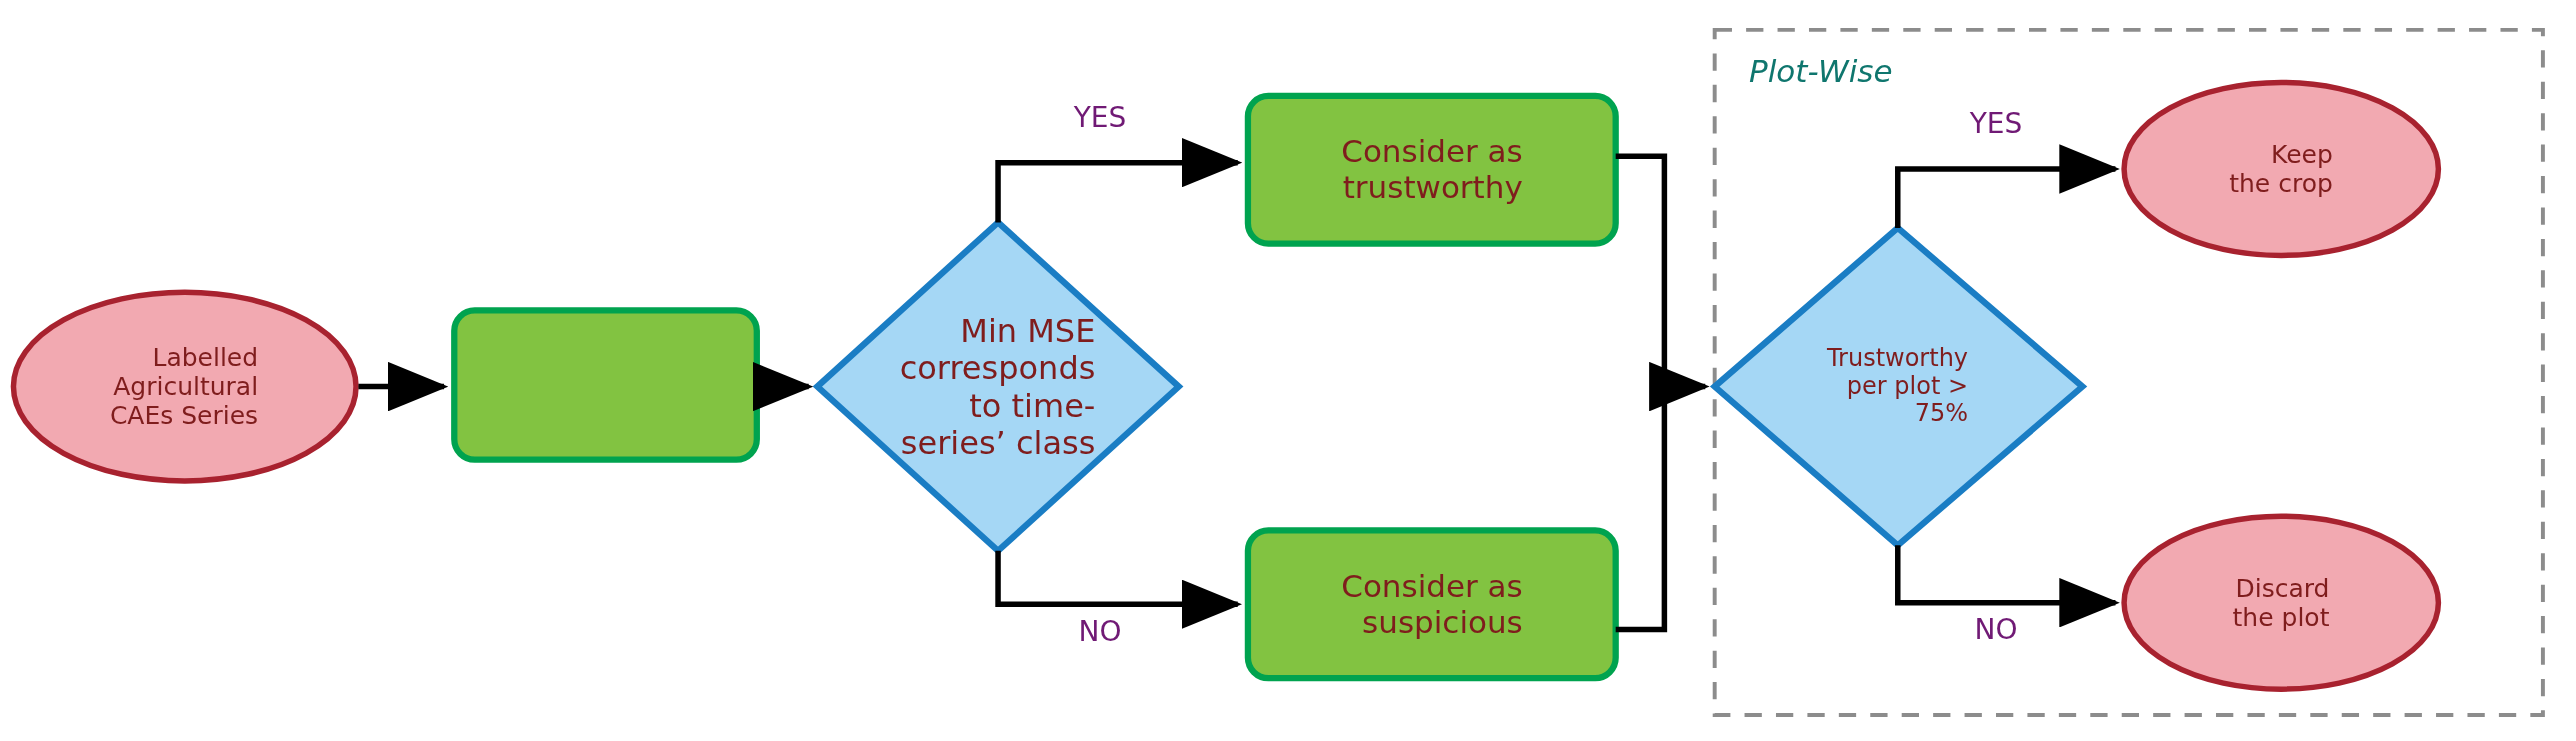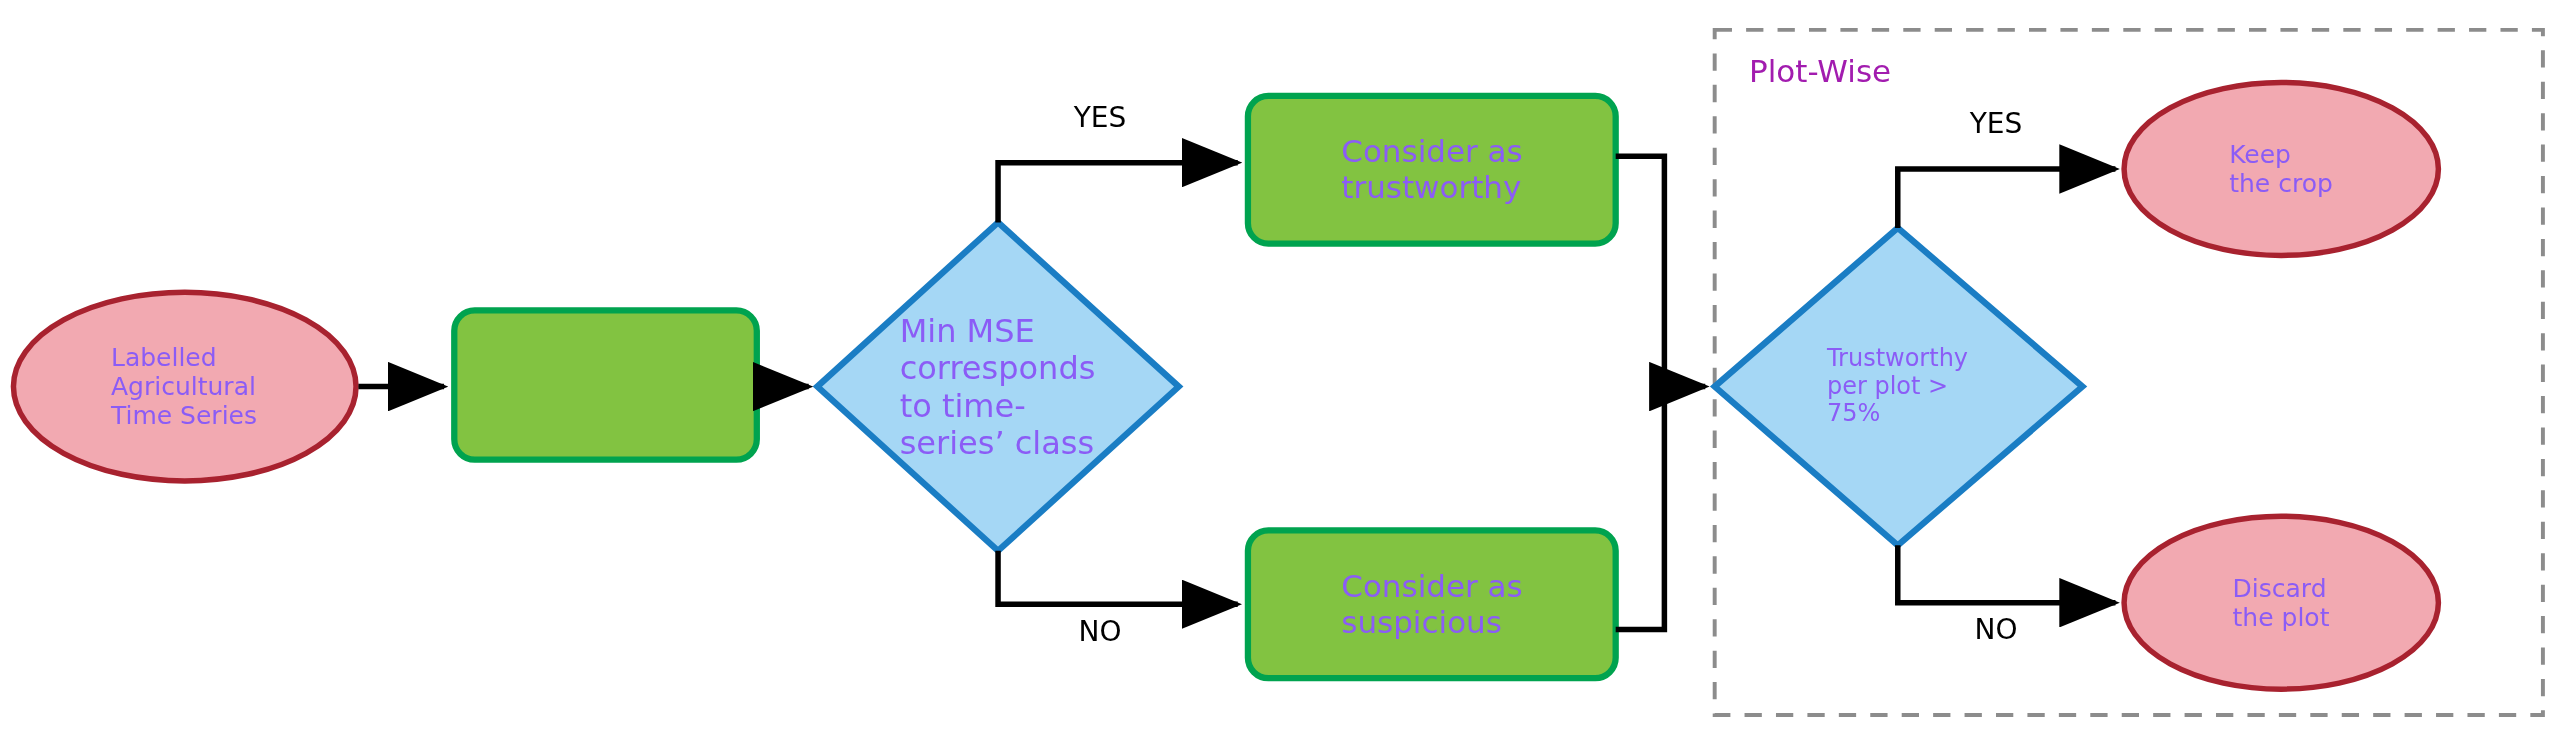--- a/index.html
+++ b/index.html
@@ -22,40 +22,41 @@
     left: 0;
     top: 0;
     width: 2576px;
     height: 741px;
   }
   .node-label {
     position: absolute;
     display: flex;
     align-items: center;
     justify-content: center;
-    text-align: left;
-    color: #8b5cf6;
+    text-align: right;
+    color: #7f1d1d;
     line-height: 1.16;
     white-space: pre-line;
     pointer-events: none;
   }
   .lbl-terminal  { font-size: 25px; }
   .lbl-process   { font-size: 31px; }
   .lbl-decision  { font-size: 32px; }
   .lbl-decision2 { font-size: 24px; }
   .edge-label {
     position: absolute;
     font-size: 28px;
-    color: #000000;
+    color: #701a75;
     text-align: center;
   }
   .group-title {
     position: absolute;
     font-size: 31px;
-    color: #a21caf;
+    color: #0f766e;
+    font-style: italic;
   }
 </style>
 </head>
 <body>
 
 <div id="canvas">
 
   <svg id="flow-svg" viewBox="0 0 3278 943">
     <defs>
       <marker id="arrowhead" markerWidth="11" markerHeight="9" refX="10.2" refY="4.5" orient="auto" markerUnits="strokeWidth">
@@ -93,21 +94,21 @@
 
     <path d="M2056,801 L2118,801 L2118,492" fill="none" stroke="#000000" stroke-width="7"></path>
 
     <path d="M2415,290 L2415,215 L2692,215" fill="none" stroke="#000000" stroke-width="7" marker-end="url(#arrowhead)"></path>
 
     <path d="M2415,694 L2415,767 L2692,767" fill="none" stroke="#000000" stroke-width="7" marker-end="url(#arrowhead)"></path>
   </svg>
 
   <div class="node-label lbl-terminal" style="left:31px; top:316px; width:306px; height:141px;">Labelled
 Agricultural
-Time Series</div>
+CAEs Series</div>
 
 
   <div class="node-label lbl-decision" style="left:872px; top:316px; width:251px; height:143px;">Min MSE
 corresponds
 to time-
 series’ class</div>
 
   <div class="node-label lbl-process" style="left:1256px; top:102px; width:352px; height:135px;">Consider as
 trustworthy</div>
 

